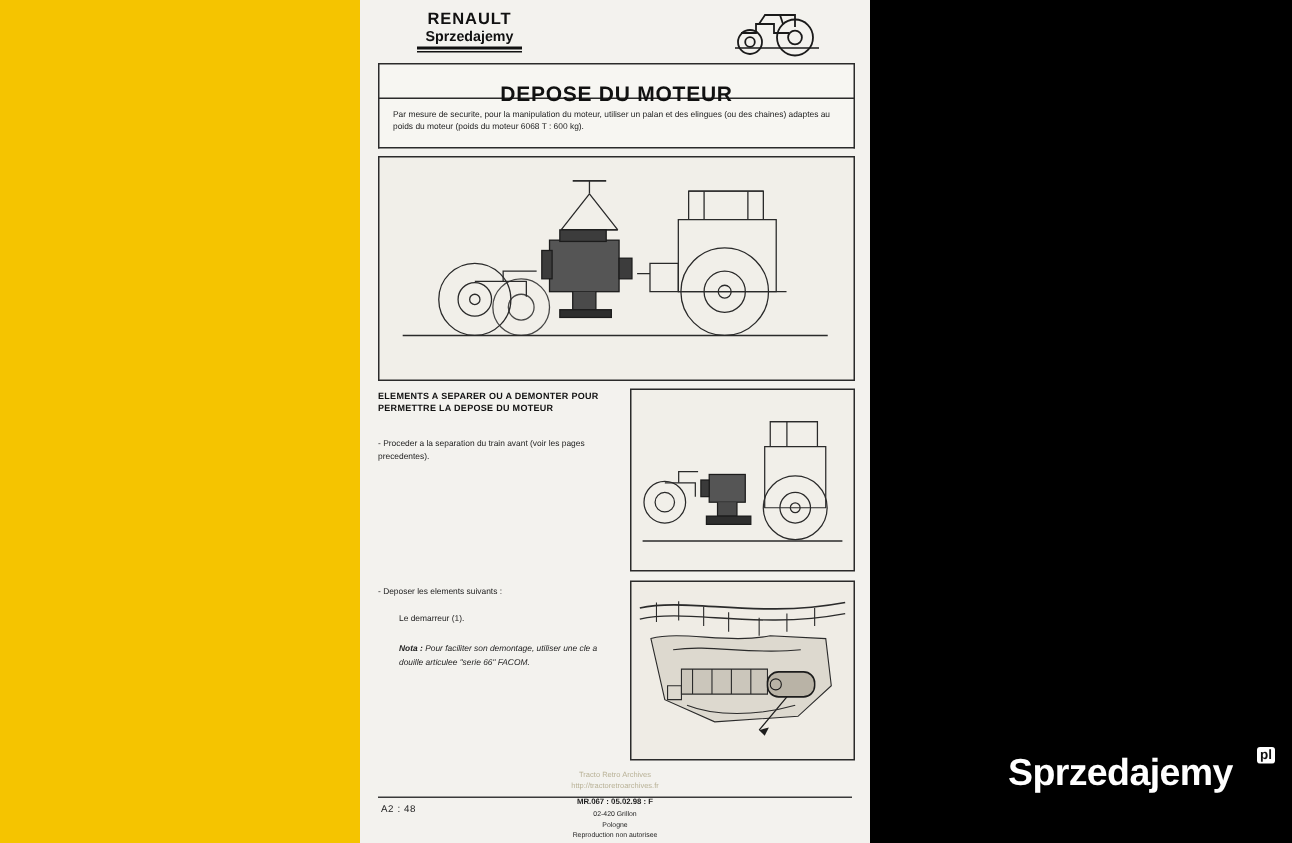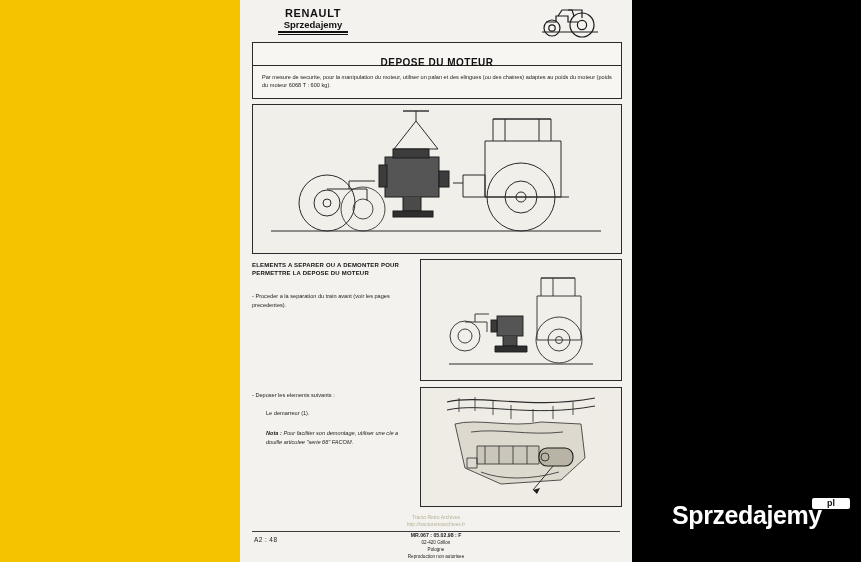--- a/index.html
+++ b/index.html
@@ -26,21 +26,21 @@
     top: 0;
     width: 240px;
     height: 562px;
     background: #f5c400;
   }
   
   .page {
     position: absolute;
     left: 240px;
     top: 0;
-    width: 392px;
+    width: 340px;
     height: 562px;
     background: #f3f2ee;
     color: #1a1a1a;
   }
   .page-inner {
     position: absolute;
     left: 0; top: 0; right: 0; bottom: 0;
     padding: 6px 10px 6px 12px;
     box-sizing: border-box;
   }
@@ -92,21 +92,21 @@
   .title-box {
     margin-top: 2px;
     border: 1px solid #2b2b2b;
     height: 22px;
     display: flex;
     align-items: center;
     justify-content: center;
     background: #f7f6f2;
   }
   .title-box .t {
-    font-size: 10px;
+    font-size: 14px;
     font-weight: bold;
     letter-spacing: 0.5px;
     color: #111;
     margin-top: 16px;
   }
   
   .warn-box {
     border: 1px solid #2b2b2b;
     border-top: none;
     padding: 7px 9px 8px 9px;
@@ -252,21 +252,21 @@
     color: #ffffff;
   }
   .brandmark .tld {
     position: absolute;
     right: 2px;
     top: -5px;
     background: #ffffff;
     color: #111;
     font-size: 9px;
     font-weight: bold;
-    padding: 0 15px;
+    padding: 0 2px;
     border-radius: 2px;
     line-height: 11px;
   }
   svg { display: block; }
 </style>
 </head>
 <body>
 
 <div class="stage">
 

